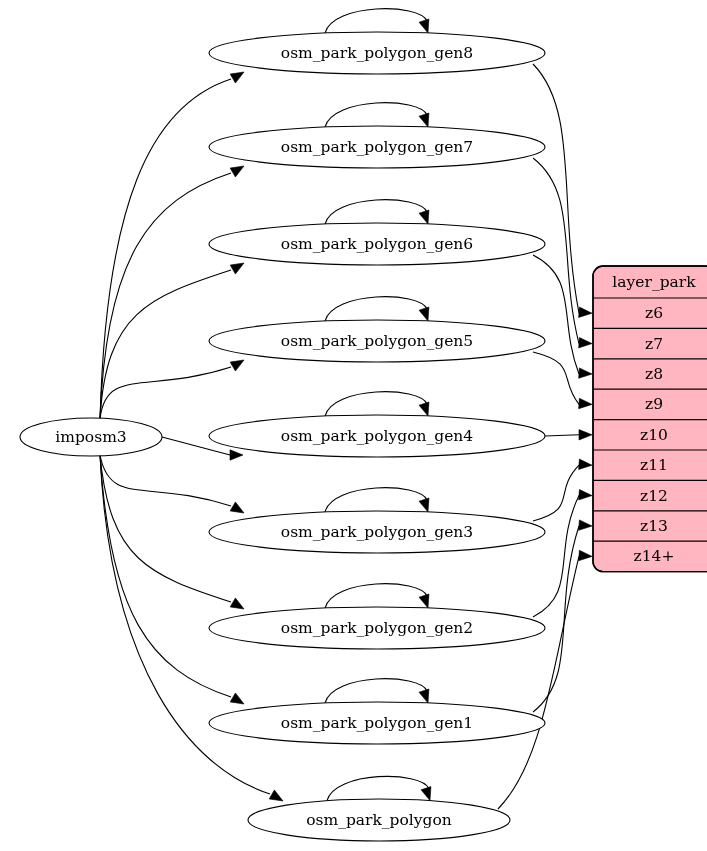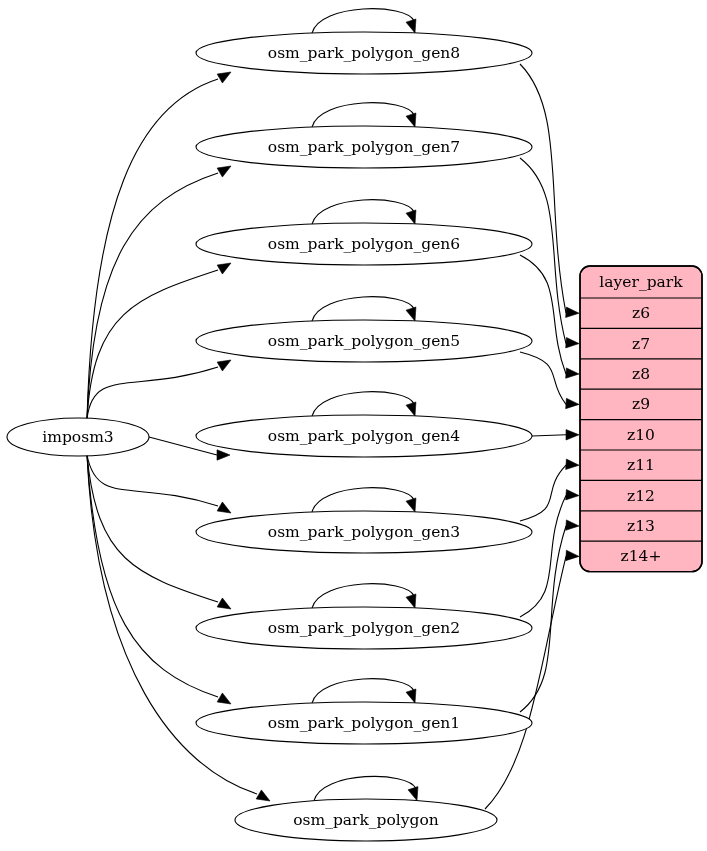--- a/index.html
+++ b/index.html
@@ -1,21 +1,21 @@
 <!DOCTYPE html>
 <html><head>
 <meta charset="utf-8">
 <title>osm_park_polygon graph</title>
 <style>
   html,body{margin:0;padding:0;background:#ffffff;}
   body{
     font-family:"DejaVu Serif", serif;
     width:707px;height:851px;position:relative;overflow:hidden;
   }
-  #canvas{position:absolute;left:2px;top:0;width:589px;height:851px;}
+  #canvas{position:absolute;left:15px;top:0;width:589px;height:851px;}
   svg.graph{position:absolute;left:0;top:0;width:707px;height:851px;display:block;}
   .node-ellipse{fill:#ffffff;stroke:#000000;stroke-width:1.1;}
   .node-label{
     font-family:"DejaVu Serif", serif;
     font-size:15.5px;fill:#000000;text-anchor:middle;dominant-baseline:middle;
     white-space:pre;
   }
   .edge{fill:none;stroke:#000000;stroke-width:1.1;}
   .arrowhead{fill:#000000;stroke:#000000;stroke-width:0.6;}
   .tbl-body{fill:#ffb6c1;stroke:#000000;stroke-width:1.4;}

